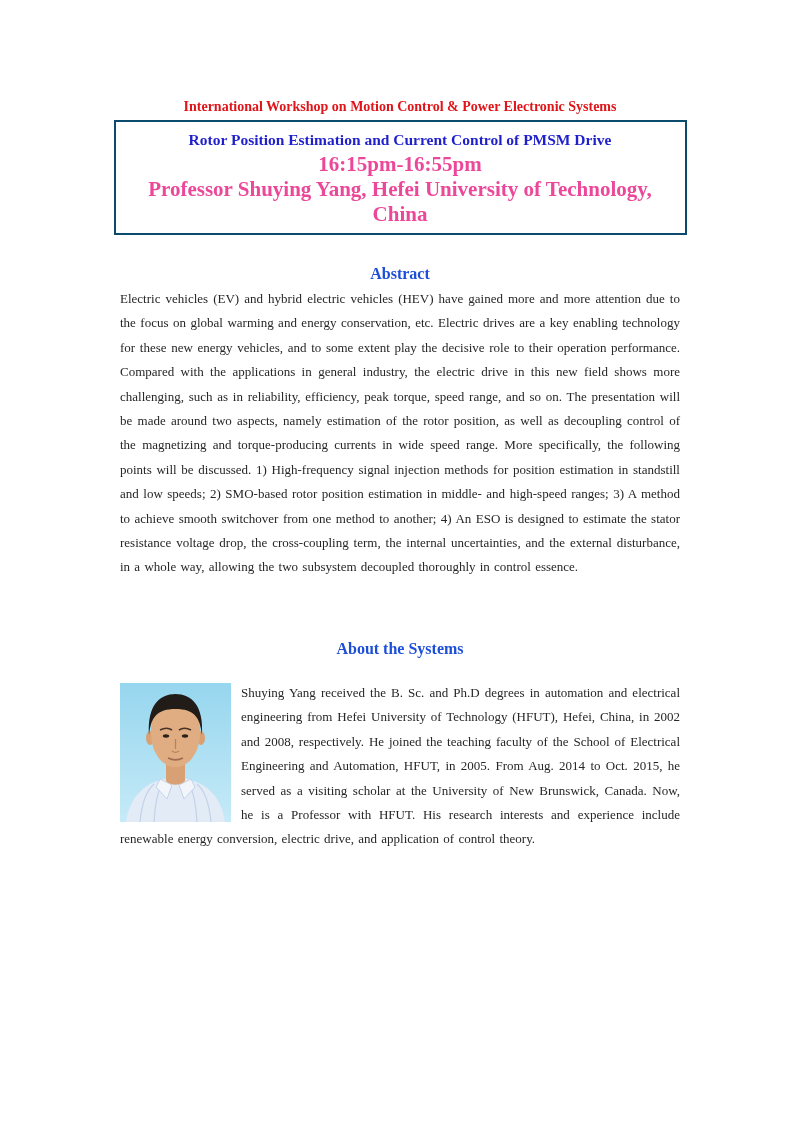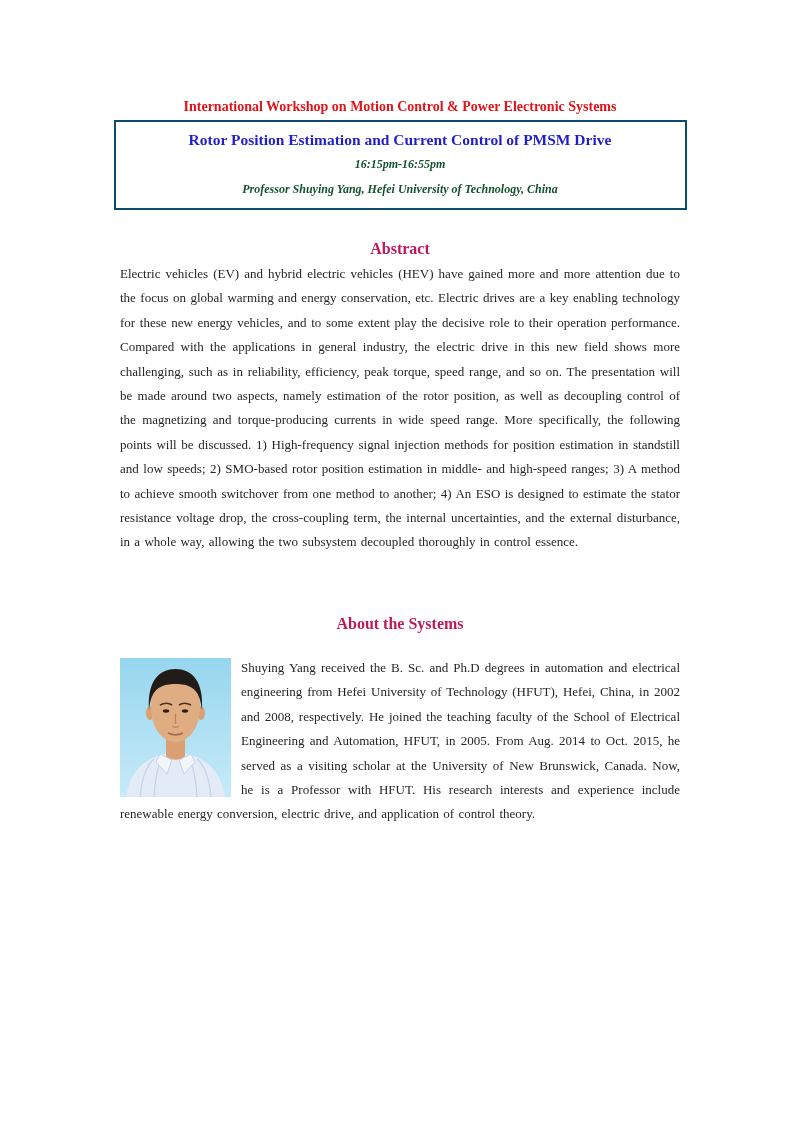--- a/index.html
+++ b/index.html
@@ -28,32 +28,31 @@
     text-align: center;
     padding: 5px 6px 6px;
   }
   .session-title {
     color: #1f1fcc;
     font-weight: bold;
     font-size: 15.5px;
     line-height: 25px;
   }
   .session-time, .session-speaker {
-    color: #14532d;
+    color: #ec4899;
     font-weight: bold;
-    font-size: 12px;
+    font-size: 21px;
     line-height: 25px;
-    font-style: italic;
   }
   .section-heading {
     text-align: center;
     font-weight: bold;
     font-size: 16px;
     line-height: 22px;
-    color: #be185d;
+    color: #1d4ed8;
   }
   .heading-abstract { margin-top: 28px; }
   .heading-speaker { margin-top: 58px; }
   .body-text {
     margin: 2px 120px 0;
     text-align: justify;
     font-size: 13px;
     line-height: 24.4px;
     word-spacing: 1px;
     color: #262626;

